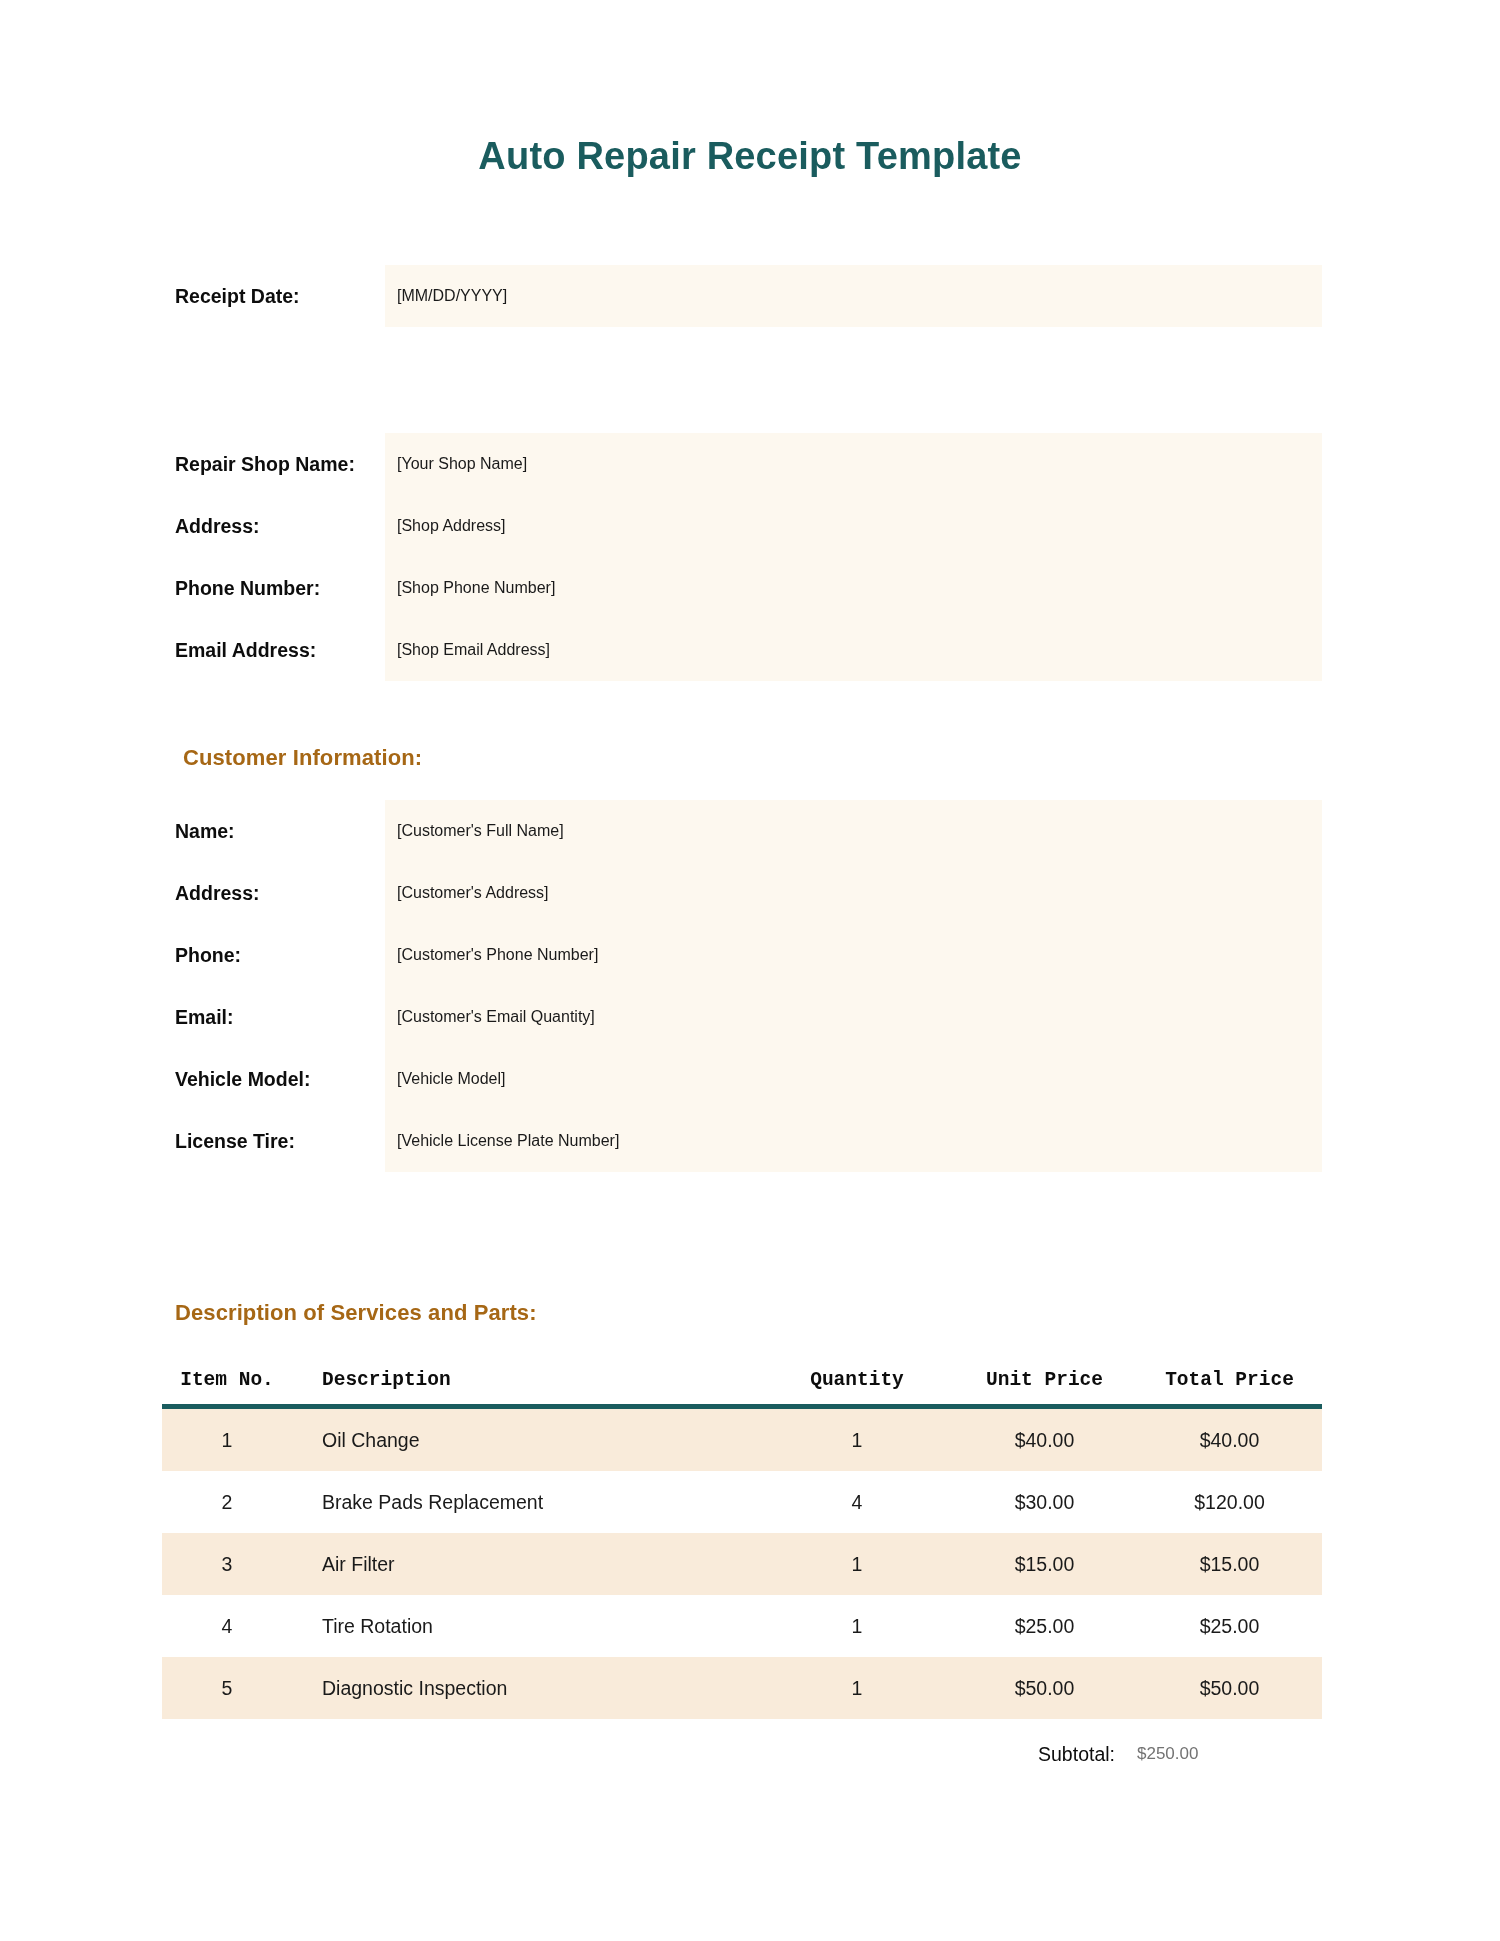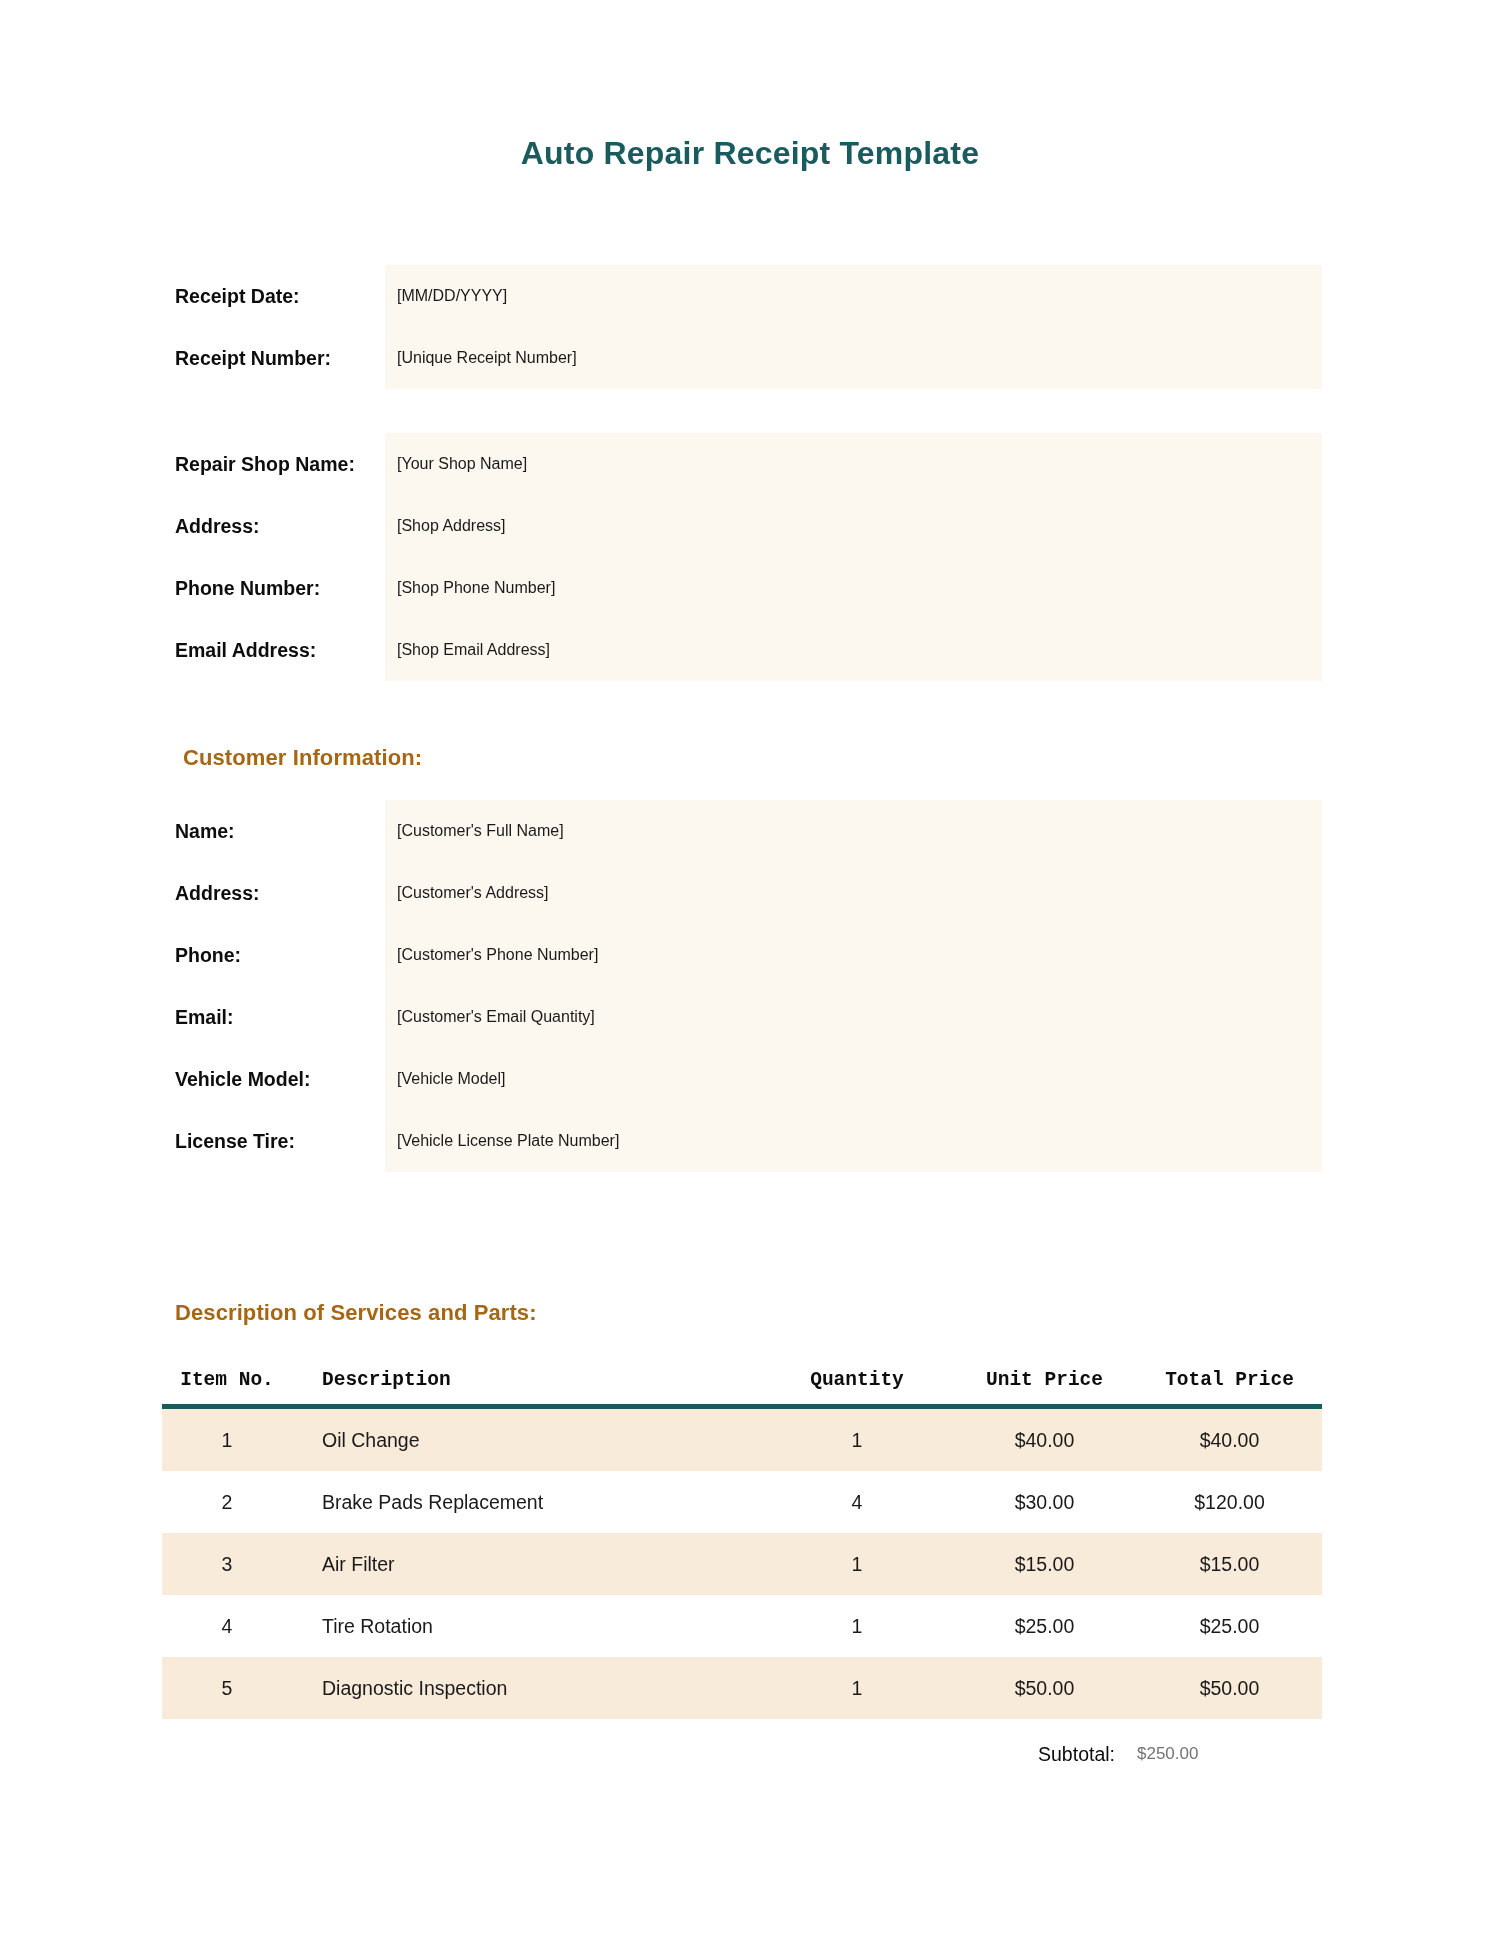--- a/index.html
+++ b/index.html
@@ -24,21 +24,21 @@
     background: #ffffff;
   }
 
   
   .doc-title {
     position: absolute;
     left: 0;
     top: 135px;
     width: 1500px;
     text-align: center;
-    font-size: 32px;
+    font-size: 38px;
     font-weight: bold;
     color: #1a5c5e;
     letter-spacing: 0.2px;
   }
 
   
   .info-block {
     position: absolute;
     left: 175px;
     width: 1147px;
@@ -163,24 +163,20 @@
   <div class="doc-title">Auto Repair Receipt Template</div>
 
   <div class="info-block" id="receipt-meta-block" style="top:265px;">
     <div class="band"></div>
 
     <div class="info-row">
       <div class="info-label">Receipt Date:</div>
       <div class="info-value">[MM/DD/YYYY]</div>
     </div>
 
-    <div class="info-row">
-      <div class="info-label">Receipt Number:</div>
-      <div class="info-value">[Unique Receipt Number]</div>
-    </div>
   </div>
 
   <div class="info-block" id="shop-info-block" style="top:433px;">
     <div class="band"></div>
 
     <div class="info-row">
       <div class="info-label">Repair Shop Name:</div>
       <div class="info-value">[Your Shop Name]</div>
     </div>
 

